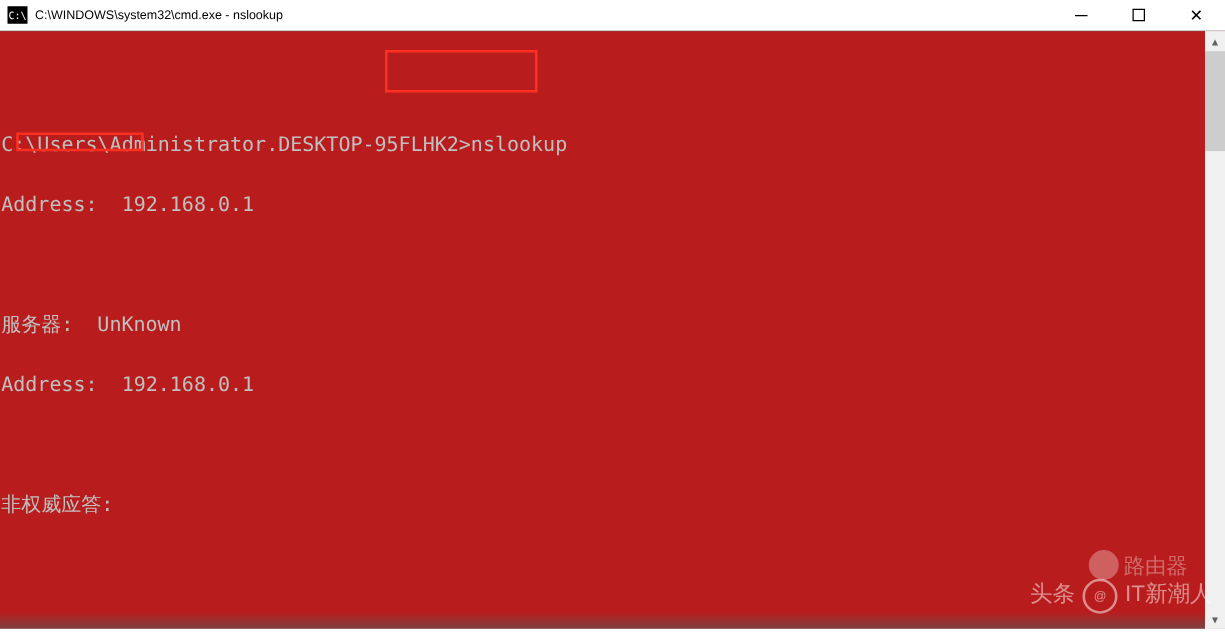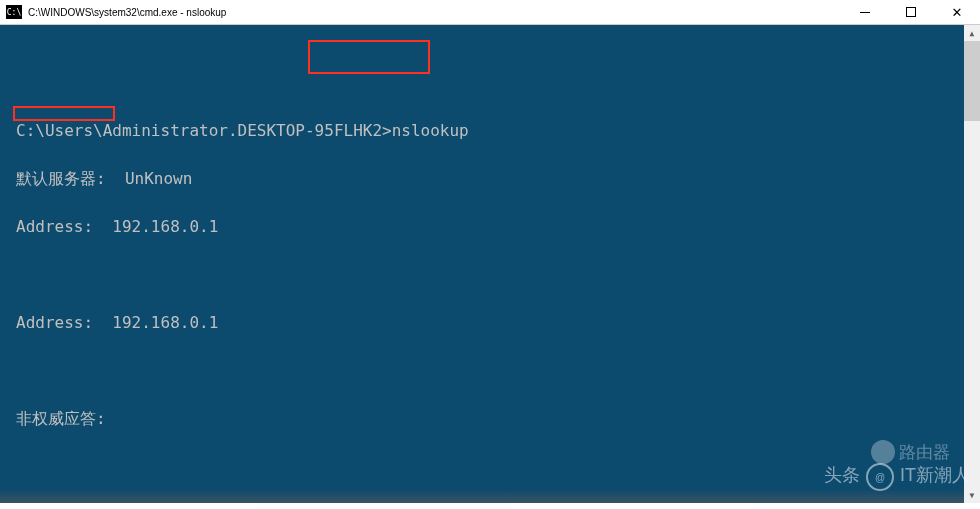--- a/index.html
+++ b/index.html
@@ -49,25 +49,25 @@
       font-family: "Segoe UI", sans-serif;
       font-size: 12px;
       color: #000;
     }
     .win-btn.close { font-size: 14px; }
     .min-glyph { width: 10px; height: 1px; background: #000; }
     .max-glyph { width: 10px; height: 10px; border: 1px solid #000; }
     .close-glyph { font-size: 13px; line-height: 1; }
 
     .terminal {
-      background: #0c4a6e;
+      background: #b91c1c;
       color: #c0c0c0;
       font-size: 16px;
       line-height: 16px;
-      padding: 16px;
+      padding: 1px;
       white-space: pre;
       font-family: "NSimSun", "SimSun", "Consolas", monospace;
       letter-spacing: 0;
       height: 478px;
       position: relative;
     }
     .terminal-content {
       padding-top: 18px;
     }
     .line { height: 16px; }
@@ -181,23 +181,23 @@
       </div>
     <div class="win-btn close">
         <span class="close-glyph">✕</span>
       </div>
   </div>
 </div>
 
 <div class="terminal">
   <div class="terminal-content">
     <div class="line"><span>C:\Users\Administrator.DESKTOP-95FLHK2&gt;</span><span>nslookup</span></div>
-    <div class="line">默认服务器:  UnKnown</div>
     <div class="line">Address:  192.168.0.1</div>
     <div class="line"></div>
+    <div class="line">服务器:  UnKnown</div>
     <div class="line">Address:  192.168.0.1</div>
     <div class="line"></div>
     <div class="line">非权威应答:</div>
     
     
     
     
     
   </div>
 </div>

